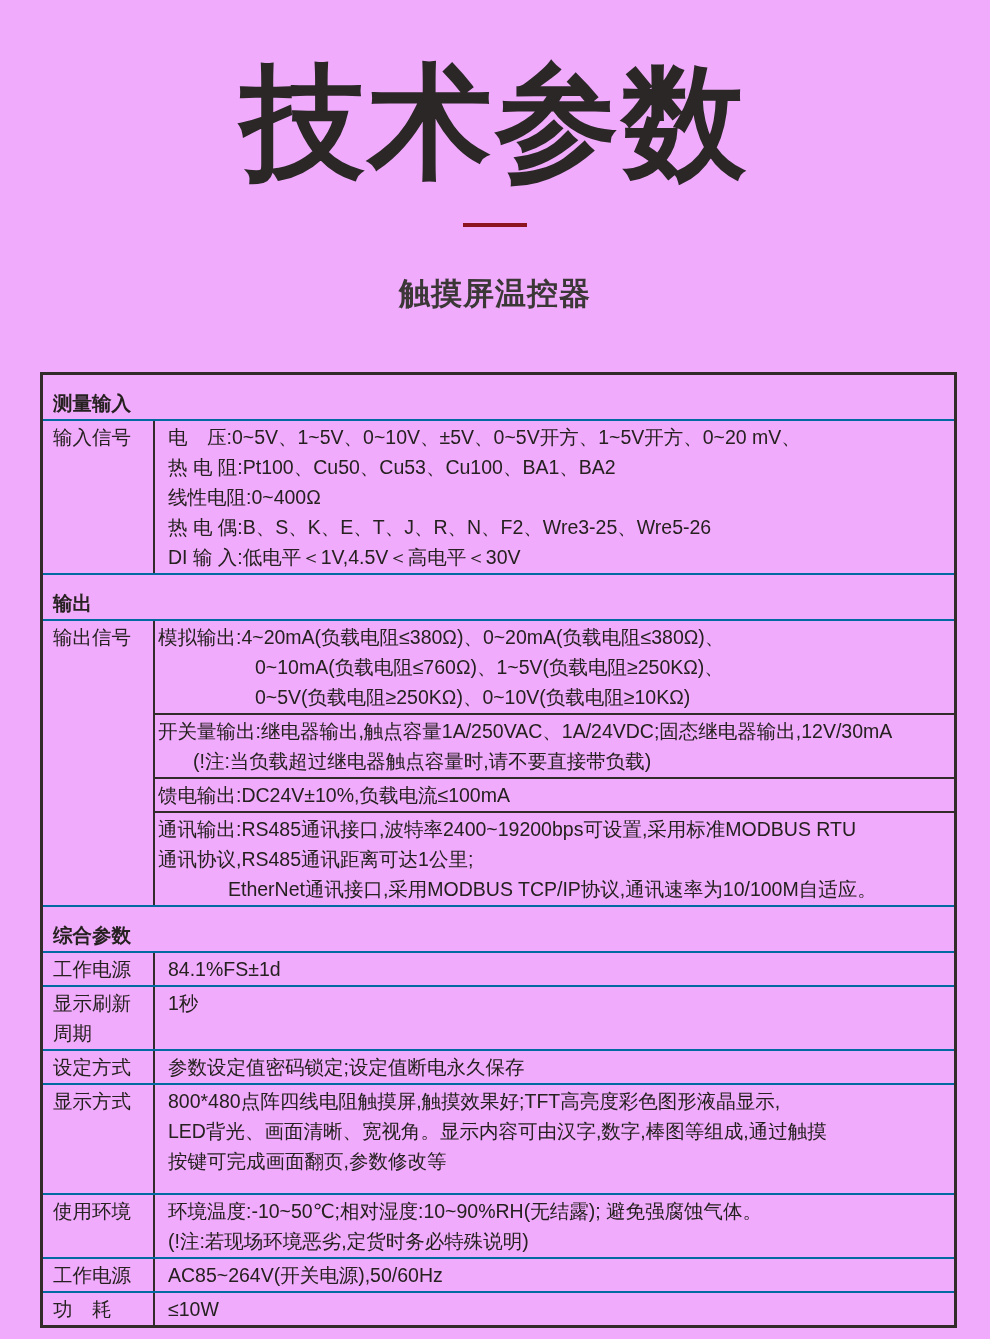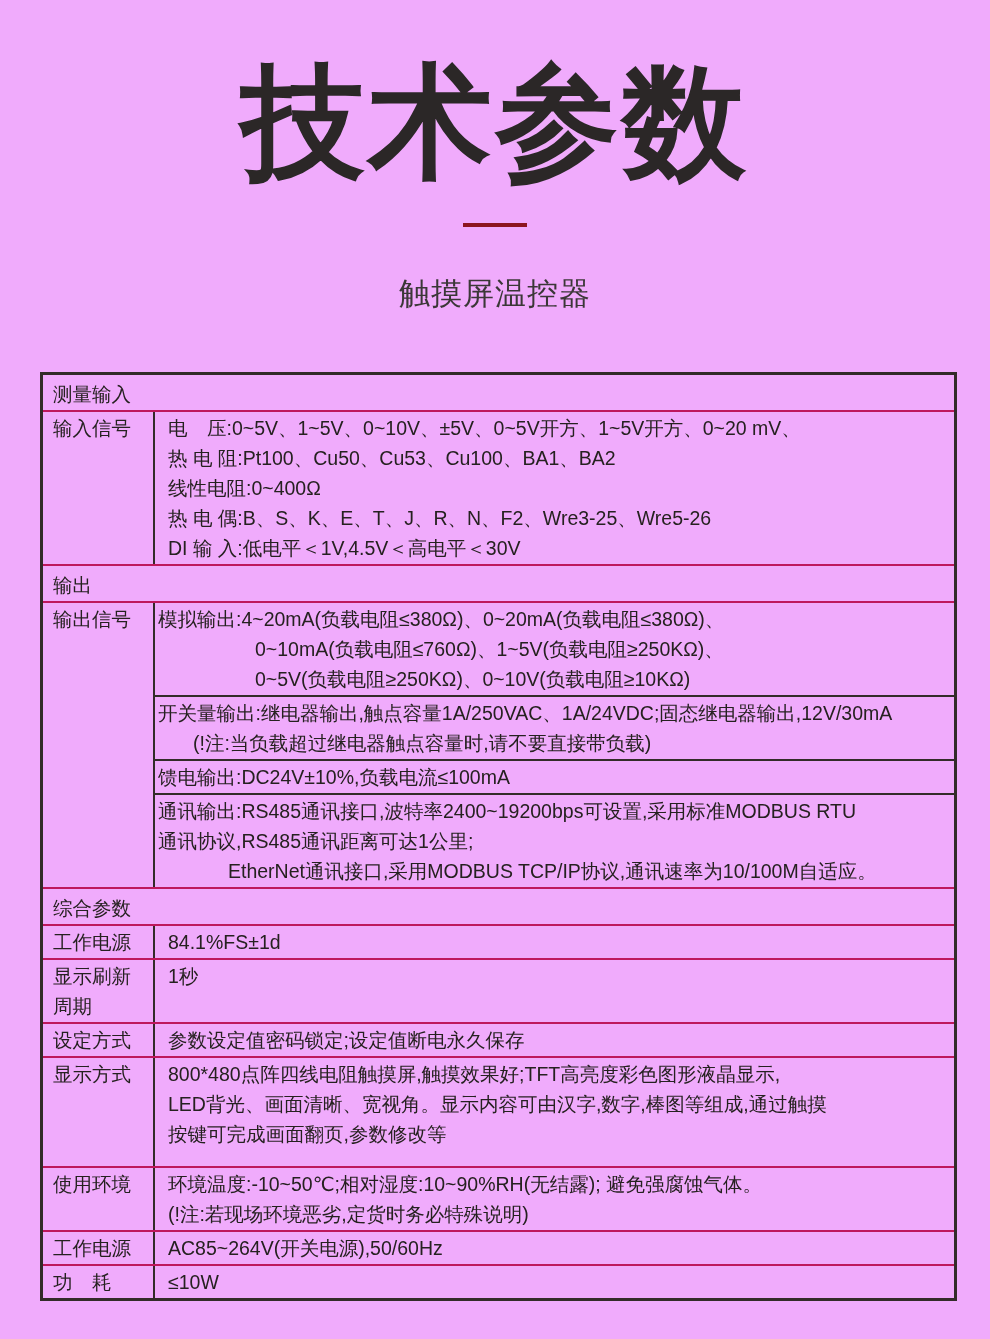--- a/index.html
+++ b/index.html
@@ -29,41 +29,42 @@
   .title-divider {
     width: 64px;
     height: 4px;
     background: #8c1420;
     margin: 26px auto 0 auto;
   }
   .subtitle {
     margin-top: 46px;
     text-align: center;
     font-size: 31px;
-    font-weight: 400;
+    font-weight: 700;
     color: #3b3737;
     letter-spacing: 1px;
   }
   .spec-table {
     position: absolute;
     left: 40px;
     top: 372px;
     width: 917px;
     box-sizing: border-box;
     border: 3px solid #332b29;
     font-size: 19.5px;
     line-height: 30px;
     color: #262120;
   }
-  .t-row { display: flex; border-top: 2px solid #be185d; }
+  .t-row { display: flex; border-top: 2px solid #0369a1; }
   .t-row:first-child { border-top: none; }
   .t-row.header .cell-full {
     flex: 1 1 auto;
-    padding: 4px 8px 1px 10px;
+    padding: 13px 8px 1px 10px;
     white-space: nowrap;
+    font-weight: bold;
   }
   .t-label {
     flex: 0 0 112px;
     width: 112px;
     box-sizing: border-box;
     border-right: 2px solid #332b29;
     padding: 1px 6px 1px 10px;
   }
   .t-content { flex: 1 1 auto; min-width: 0; padding: 1px 0 1px 13px; }
   .t-content.nopad { padding: 0; }

